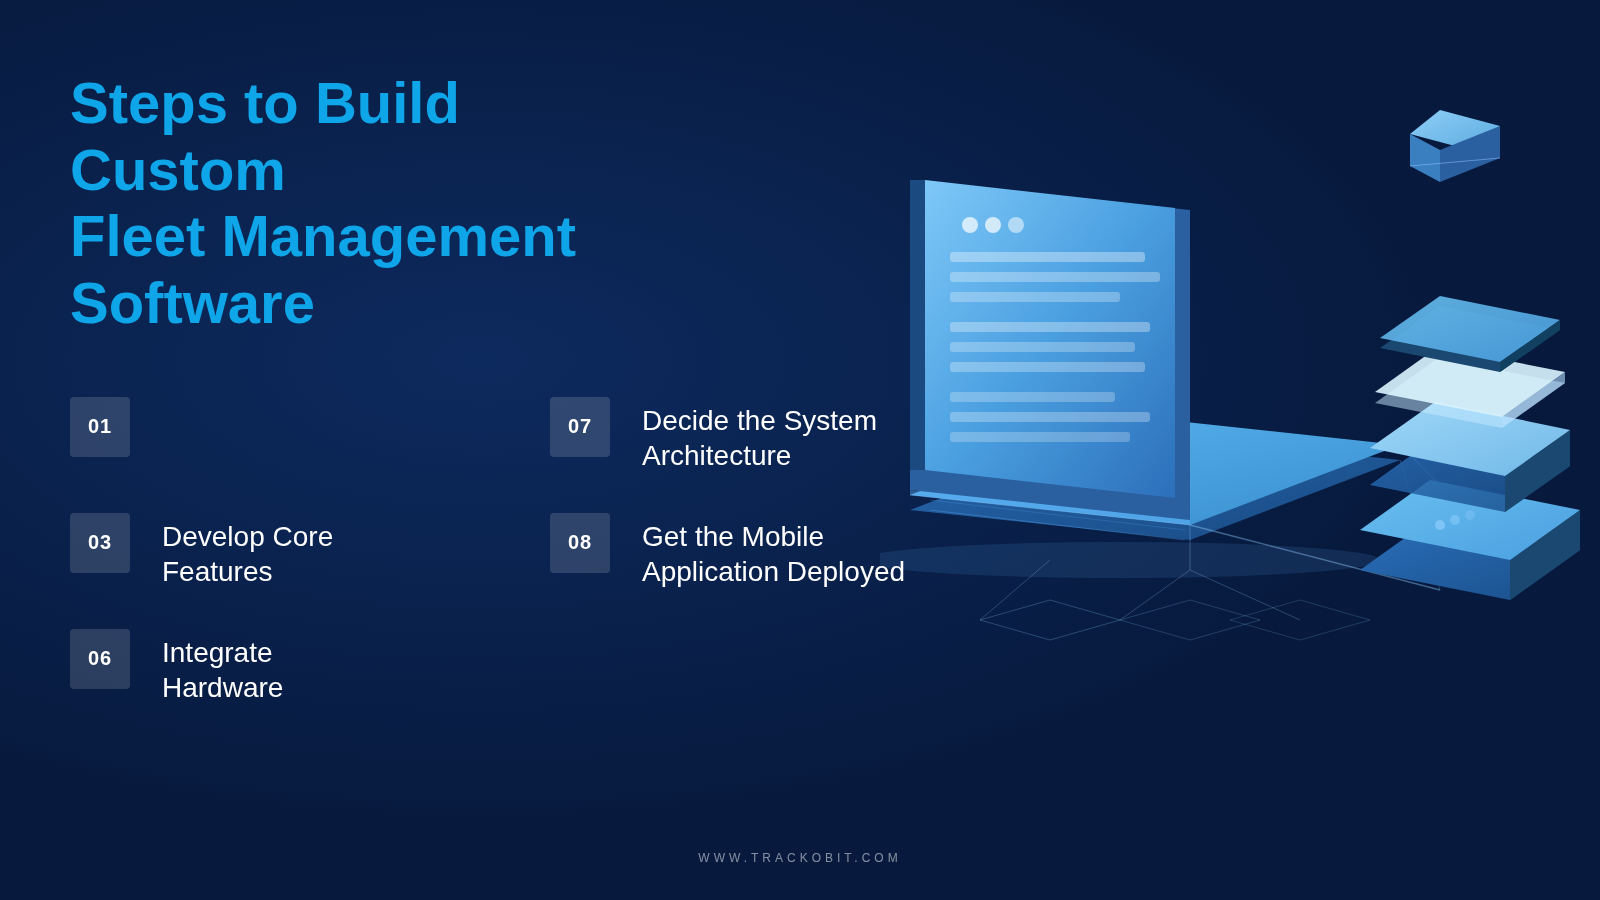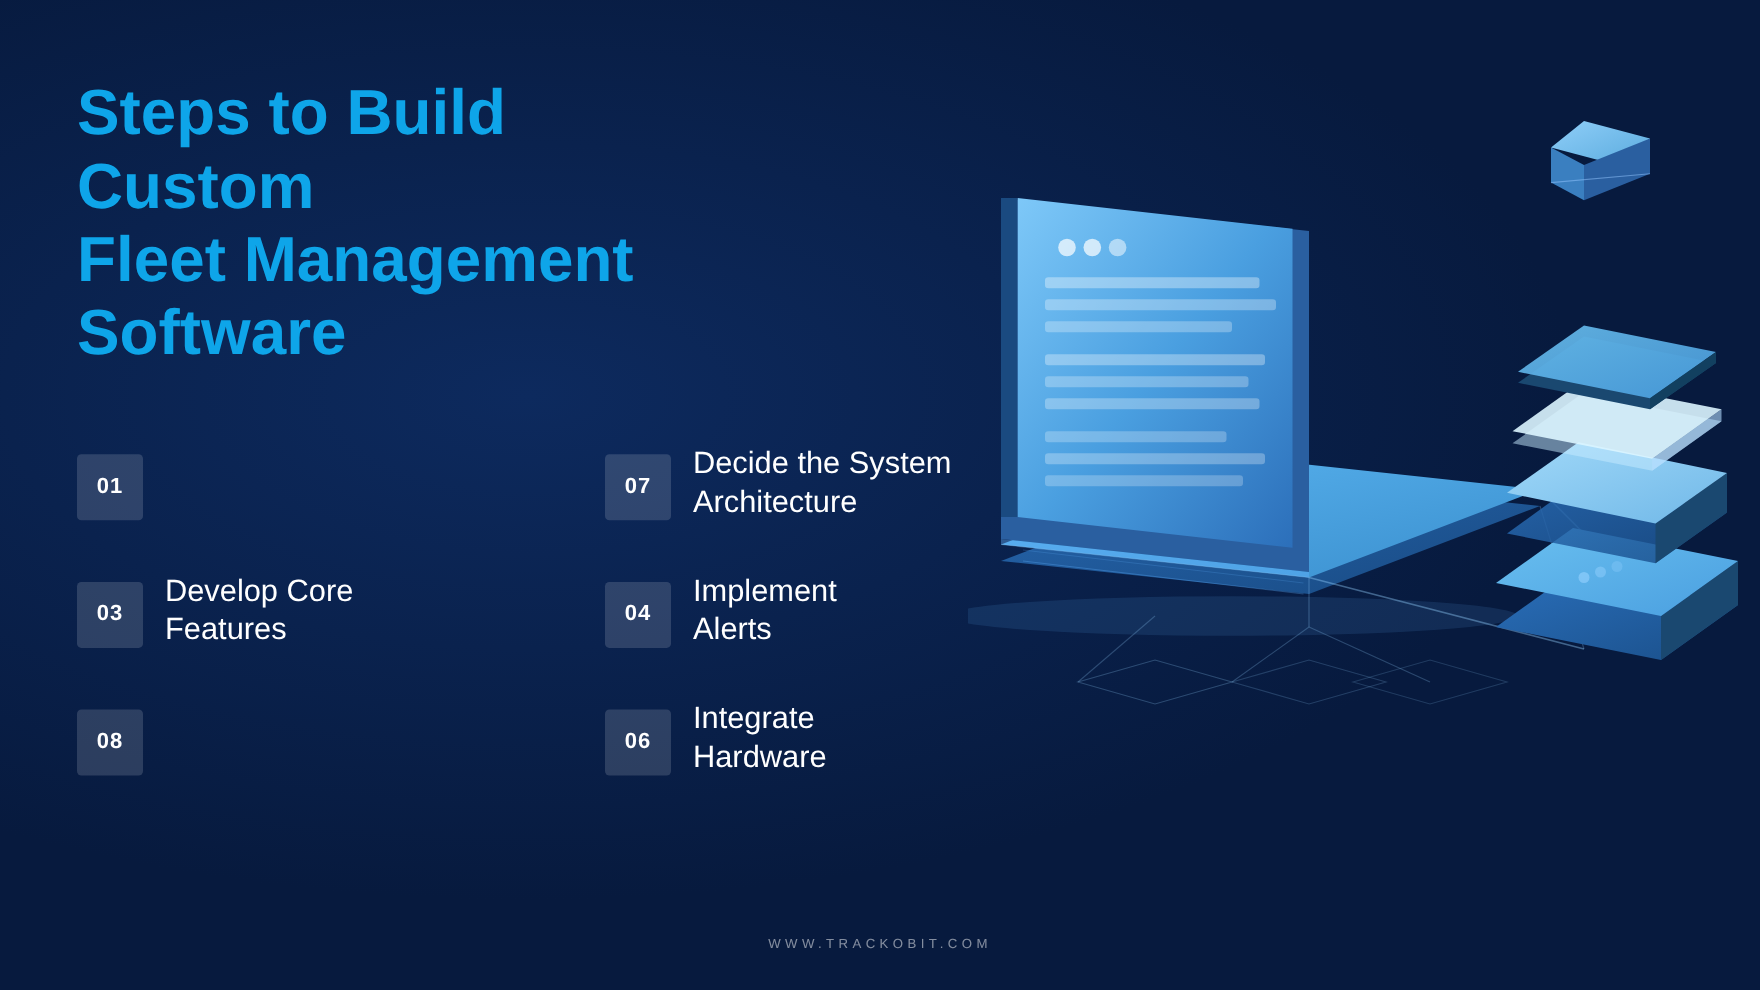--- a/index.html
+++ b/index.html
@@ -39,22 +39,22 @@
     .steps-grid {
       display: grid;
       grid-template-columns: 420px 420px;
       grid-template-rows: repeat(3, auto);
       gap: 40px 60px;
       max-width: 900px;
     }
 
     .step {
       display: flex;
-      align-items: flex-end;
-      gap: 20px;
+      align-items: flex-start;
+      gap: 32px;
     }
 
     .step-number {
       background: rgba(255,255,255,0.15);
       color: #ffffff;
       font-size: 20px;
       font-weight: 700;
       min-width: 60px;
       height: 60px;
       display: flex;
@@ -113,25 +113,22 @@
       </div>
       <div class="step">
         <div class="step-number">07</div>
         <div class="step-text">Decide the System<br>Architecture</div>
       </div>
       <div class="step">
         <div class="step-number">03</div>
         <div class="step-text">Develop Core<br>Features</div>
       </div>
       <div class="step">
-        <div class="step-number">04</div>
-        <div class="step-text">Implement<br>Alerts</div>
-      </div>
-      <div class="step">
         <div class="step-number">08</div>
+        <div class="step-text">Get the Mobile<br>Application Deployed</div>
       </div>
       <div class="step">
         <div class="step-number">06</div>
         <div class="step-text">Integrate<br>Hardware</div>
       </div>
     </div>
 
 </div>
 
 <svg class="iso-svg" viewBox="0 0 700 650" xmlns="http://www.w3.org/2000/svg">

